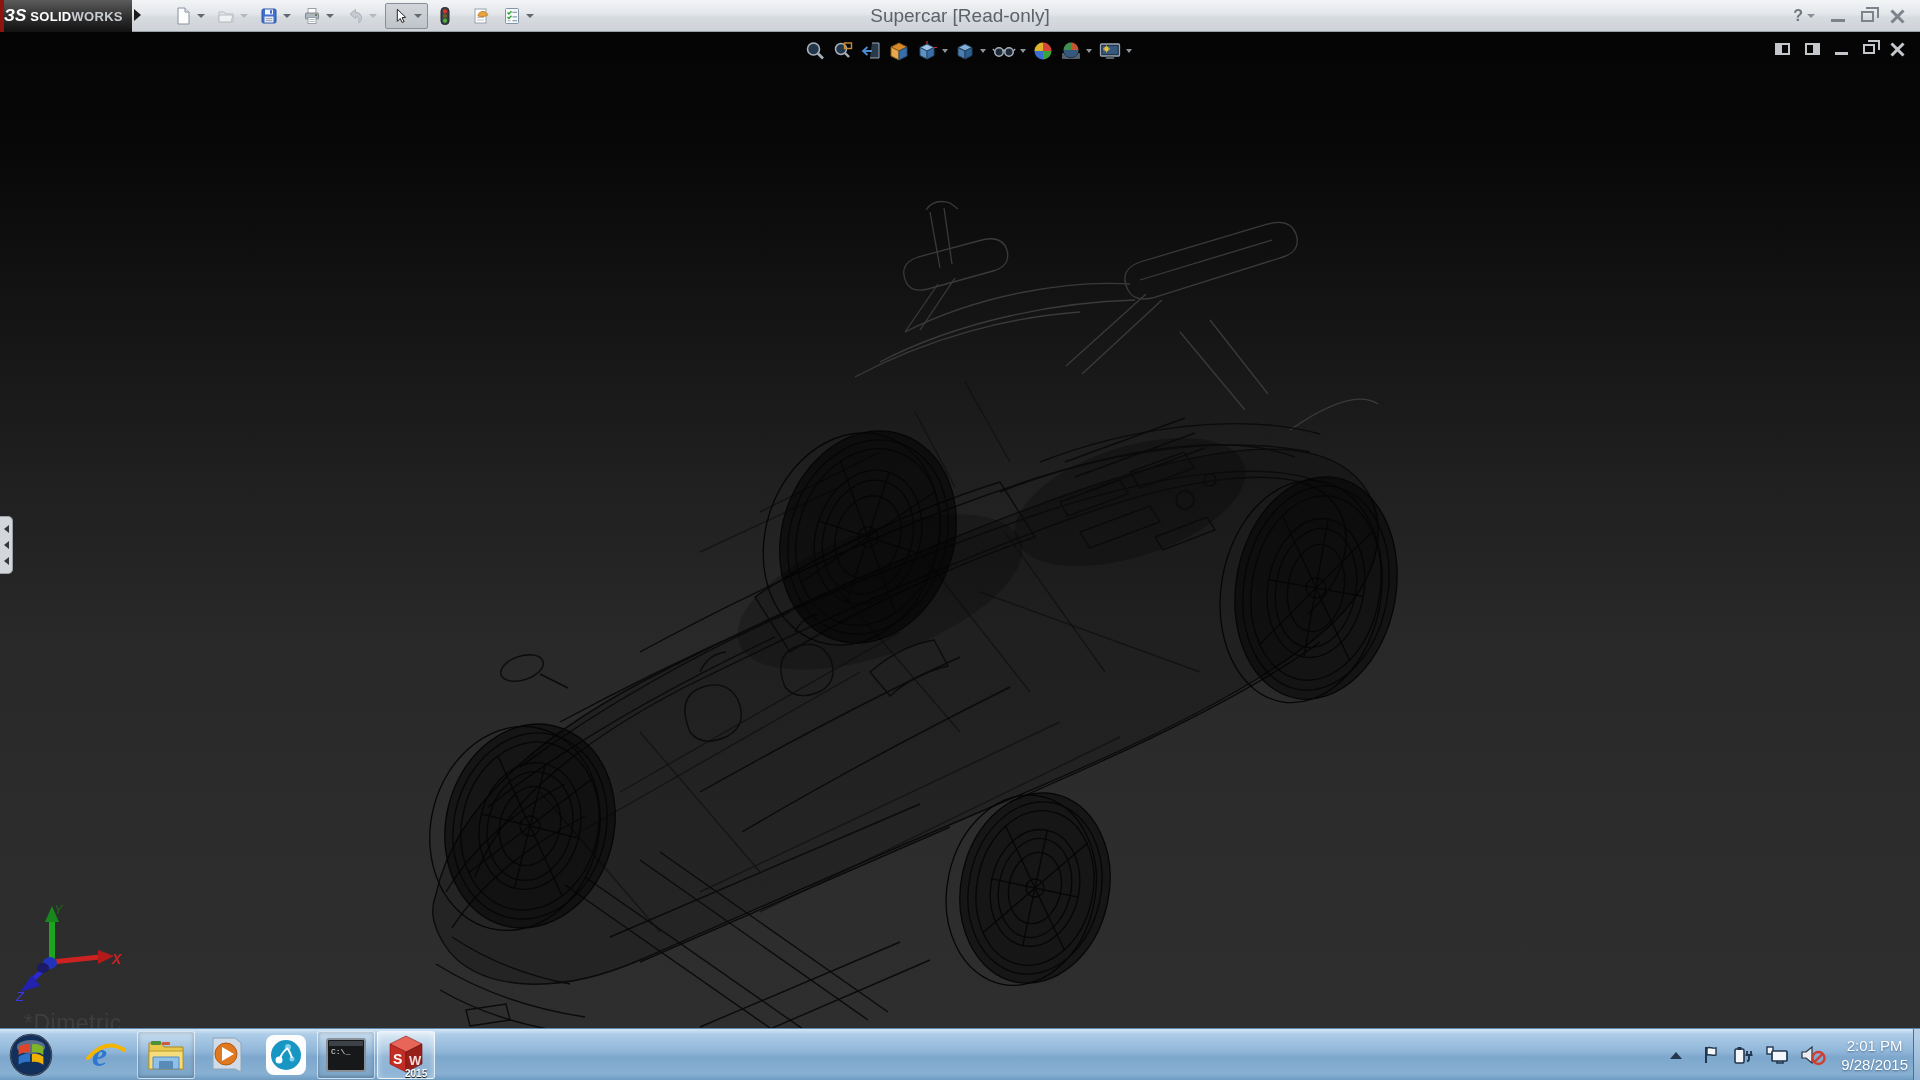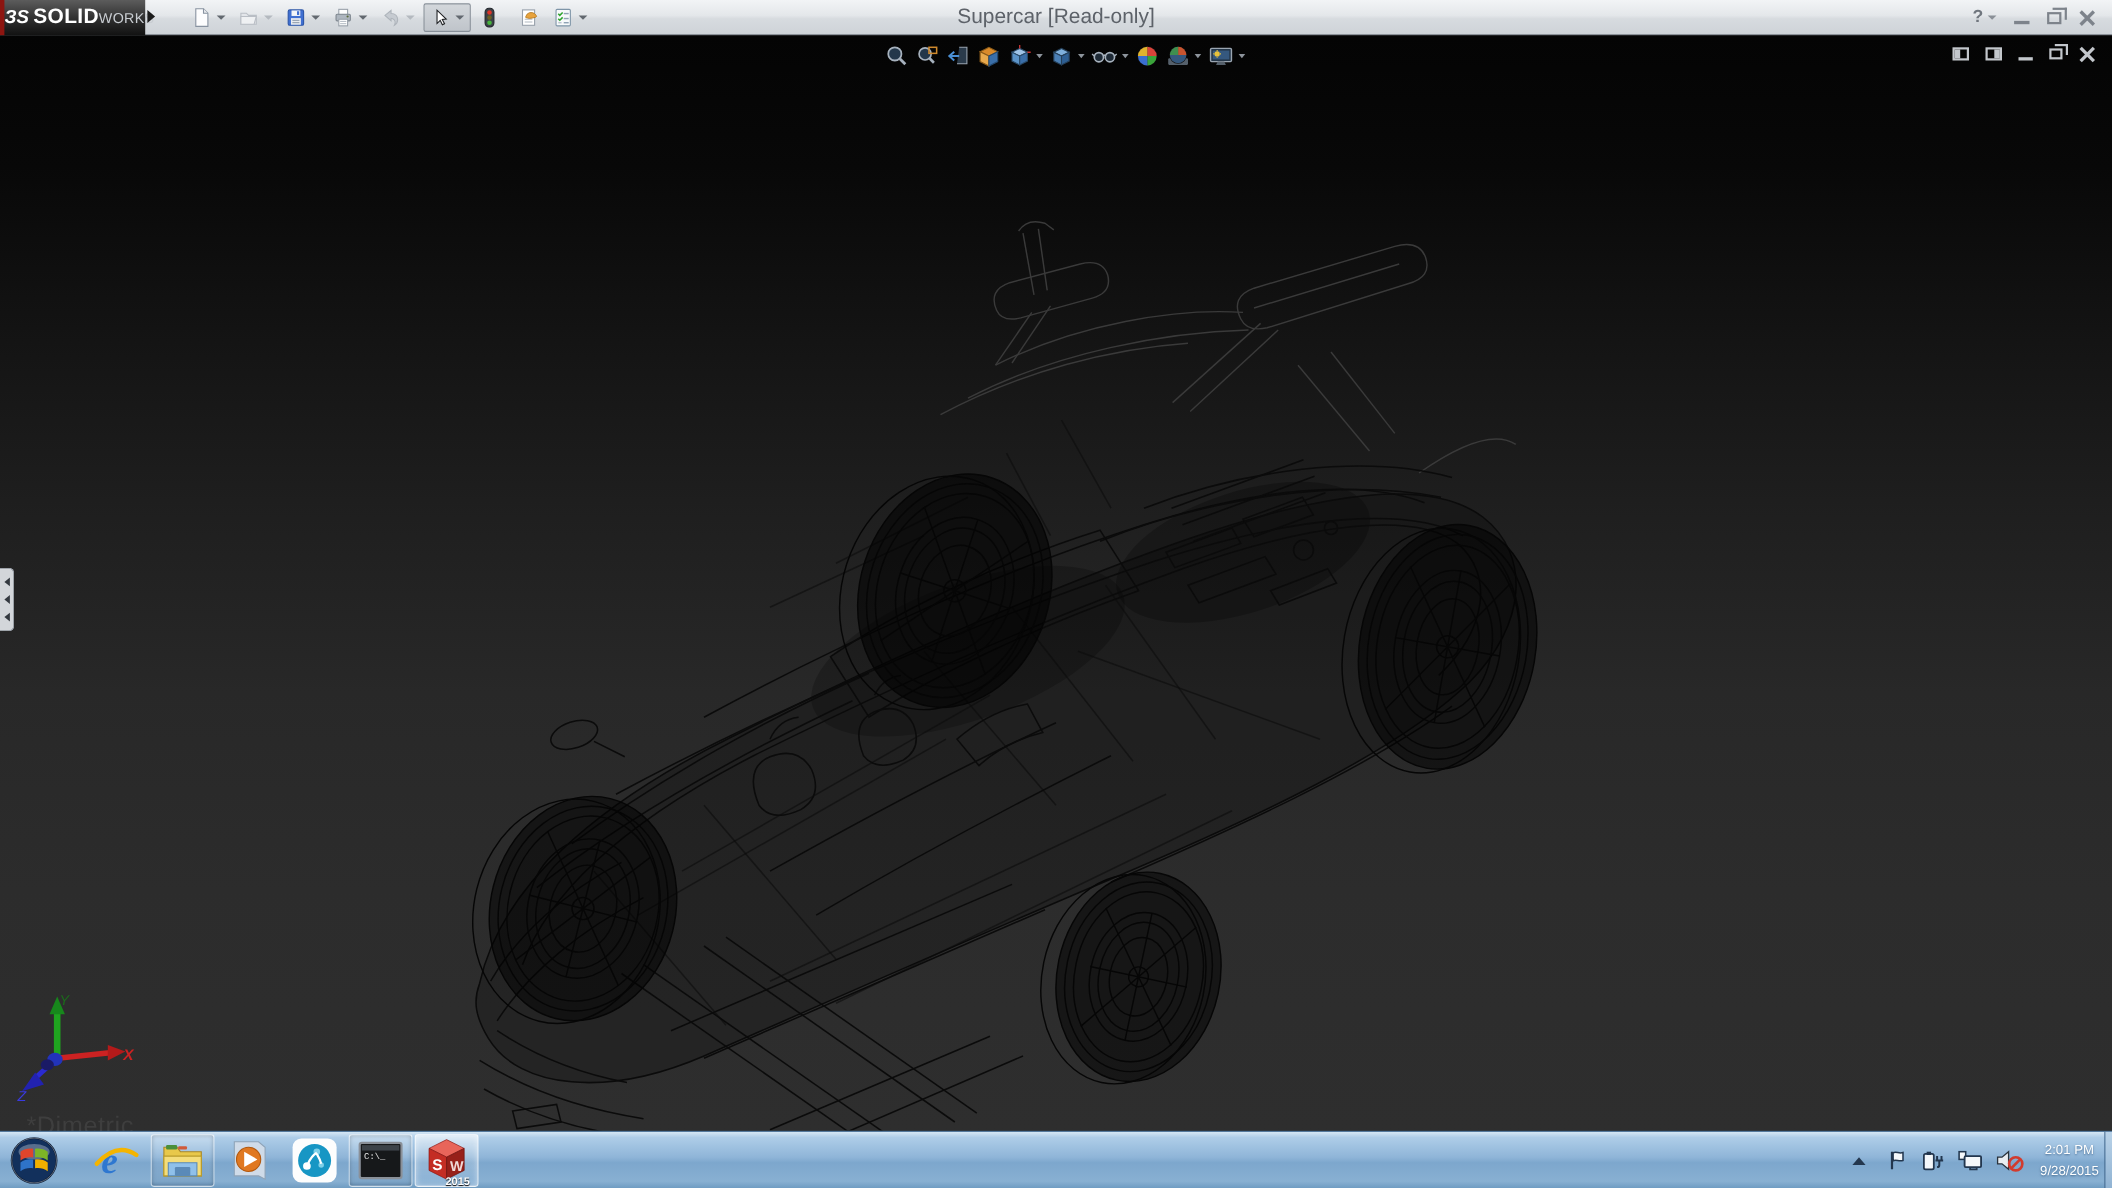--- a/index.html
+++ b/index.html
@@ -8,22 +8,22 @@
 
   
   .titlebar{position:absolute;left:0;top:0;width:1920px;height:32px;
     background:linear-gradient(180deg,#f2f4f6 0%,#e4e7ea 45%,#d7dbdf 55%,#ced3d8 100%);
     border-bottom:1px solid #9aa0a8;z-index:30;}
   .logo-box{position:absolute;left:0;top:0;width:132px;height:32px;
     background:linear-gradient(180deg,#5c5c5c 0%,#2e2e2e 55%,#121212 100%);
     display:flex;align-items:center;}
   .logo-red{position:absolute;left:0;top:0;width:4px;height:32px;background:#8d1510;}
   .logo-glyph{color:#fff;font-weight:bold;font-style:italic;font-size:17px;margin:0 4px 0 4px;}
-  .logo-bold{color:#fff;font-weight:bold;font-size:19px;letter-spacing:.3px;}
-  .logo-light{color:#c9cdd2;font-weight:normal;font-size:13px;letter-spacing:.3px;}
+  .logo-bold{color:#fff;font-weight:bold;font-size:13px;letter-spacing:.3px;}
+  .logo-light{color:#c9cdd2;font-weight:bold;font-size:13px;letter-spacing:.3px;}
   .menu-arrow{position:absolute;left:134px;top:9px;width:0;height:0;
     border-top:6px solid transparent;border-bottom:6px solid transparent;border-left:7px solid #1c1c1c;}
   .main-toolbar{position:absolute;left:170px;top:0;height:32px;display:flex;align-items:center;gap:5px;}
   .tb-item{display:flex;align-items:center;gap:4px;padding:2px 3px;}
   .tb-item svg{display:block}
   .chev{width:0;height:0;border-left:4px solid transparent;border-right:4px solid transparent;border-top:4px solid #62686f;}
   .chev.dis{border-top-color:#b4b9bf}
   .select-group{display:flex;align-items:center;gap:5px;padding:3px 5px;
     background:linear-gradient(180deg,#d3d7db,#bfc4ca);
     border:1px solid #878f98;border-radius:2px;}
@@ -78,21 +78,21 @@
   .task-apps{position:absolute;left:76px;top:0;height:52px;display:flex;align-items:center;}
   .task-btn{width:58px;height:48px;margin:0 1px;display:flex;align-items:center;justify-content:center;border-radius:3px;}
   .task-btn.running{border:1px solid rgba(255,255,255,.55);
     background:linear-gradient(180deg,rgba(255,255,255,.28),rgba(255,255,255,.08) 45%,rgba(60,100,140,.18));
     box-shadow:inset 0 0 4px rgba(0,0,0,.25);}
   .task-btn.active{border:1px solid rgba(255,255,255,.75);
     background:linear-gradient(180deg,rgba(255,255,255,.55),rgba(255,255,255,.22) 45%,rgba(140,180,220,.35));
     box-shadow:inset 0 0 6px rgba(255,255,255,.5);}
   .tray{position:absolute;right:12px;top:0;height:52px;display:flex;align-items:center;gap:11px;}
   .tray-arrow{width:0;height:0;border-left:6px solid transparent;border-right:6px solid transparent;border-bottom:7px solid #24374e;}
-  .clock{color:#fff;text-align:center;font-size:12px;line-height:19px;text-shadow:0 1px 2px rgba(0,40,80,.55);margin-left:4px;}
+  .clock{color:#fff;text-align:center;font-size:15px;line-height:19px;text-shadow:0 1px 2px rgba(0,40,80,.55);margin-left:4px;}
   .show-desktop{position:absolute;right:0;top:0;width:7px;height:52px;border-left:1px solid #4a6f94;
     background:linear-gradient(180deg,#b9d2e8,#8fb2d2);}
 </style>
 </head>
 <body>
 
 <div class="titlebar">
   <div class="logo-box">
     <div class="logo-red"></div>
     <span class="logo-glyph">ЗS</span>

